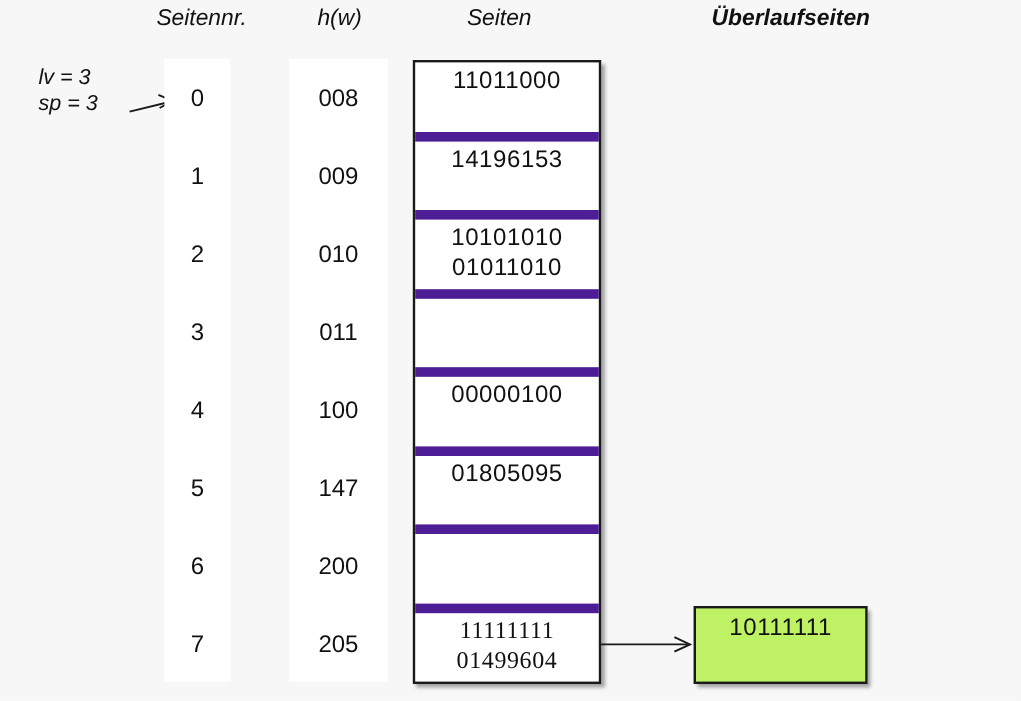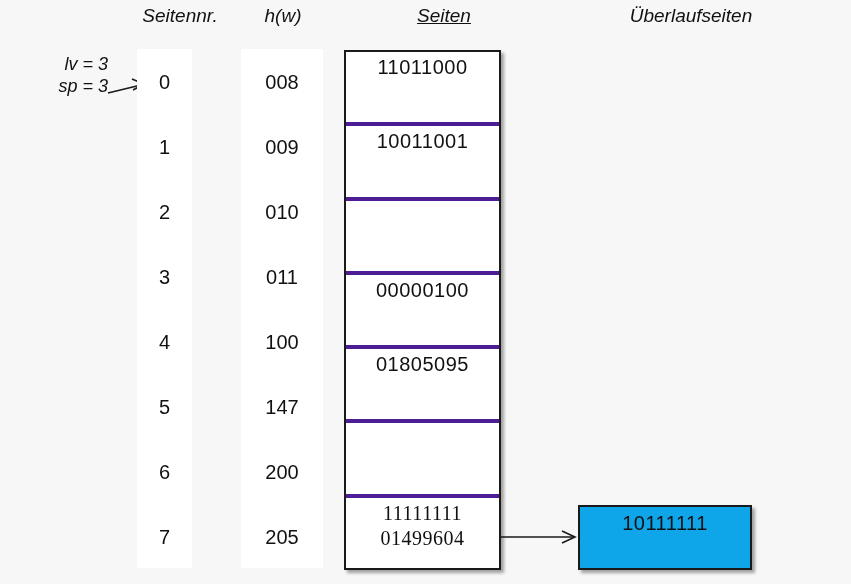--- a/index.html
+++ b/index.html
@@ -17,32 +17,32 @@
   .hdr {
     position: absolute;
     top: 4px;
     transform: translateX(-50%);
     font-style: italic;
     font-size: 19px;
     line-height: 24px;
     white-space: nowrap;
     color: #111;
   }
-  .hdr-seitennr { left: 180px; }
+  .hdr-seitennr { left: 168px; }
   .hdr-hw       { left: 283px; }
-  .hdr-seiten   { left: 444px; text-decoration: underline; }
-  .hdr-ueber    { left: 691px; }
+  .hdr-seiten   { left: 416px; }
+  .hdr-ueber    { left: 659px; font-weight: bold; }
 
   
   .annotation {
     position: absolute;
     left: 32px;
     top: 53px;
     width: 76px;
-    text-align: right;
+    text-align: left;
     font-style: italic;
     font-size: 18px;
     line-height: 22px;
     white-space: nowrap;
   }
   .ann-arrow {
     position: absolute;
     left: 106px;
     top: 76px;
   }
@@ -80,43 +80,43 @@
     height: 520px;
     box-sizing: border-box;
     background: #ffffff;
     border: 2px solid #1a1a1a;
     box-shadow: 3px 3px 3px rgba(0,0,0,0.35);
     display: flex;
     flex-direction: column;
   }
   .prow {
     flex: 1;
-    border-bottom: 4px solid #4c1d95;
+    border-bottom: 8px solid #4c1d95;
     padding-top: 3px;
     text-align: center;
     overflow: hidden;
   }
   .prow:last-child { border-bottom: none; font-family: Liberation Serif, serif; }
   .bin {
     display: block;
     font-size: 20px;
     line-height: 25px;
     color: #111;
     letter-spacing: 0.5px;
   }
 
   
   .obox {
     position: absolute;
     left: 578px;
     top: 505px;
-    width: 174px;
+    width: 145px;
     height: 65px;
     box-sizing: border-box;
-    background: #0ea5e9;
+    background: #bef264;
     border: 2px solid #1a1a1a;
     box-shadow: 3px 3px 3px rgba(0,0,0,0.35);
     text-align: center;
     padding-top: 4px;
   }
 
   .ovf-arrow {
     position: absolute;
     left: 499px;
     top: 526px;
@@ -163,22 +163,26 @@
   <div class="hwcell rt5">147</div>
   <div class="hwcell rt6">200</div>
   <div class="hwcell rt7">205</div>
 
   <div class="mainbox">
     <div class="prow">
       <span class="bin">11011000</span>
       <span class="bin"></span>
     </div>
     <div class="prow">
-      <span class="bin">10011001</span>
-      <span class="bin"></span>
+      <span class="bin">14196153</span>
+      <span class="bin"></span>
+    </div>
+    <div class="prow">
+      <span class="bin">10101010</span>
+      <span class="bin">01011010</span>
     </div>
     <div class="prow">
       <span class="bin"></span>
       <span class="bin"></span>
     </div>
     <div class="prow">
       <span class="bin">00000100</span>
       <span class="bin"></span>
     </div>
     <div class="prow">

